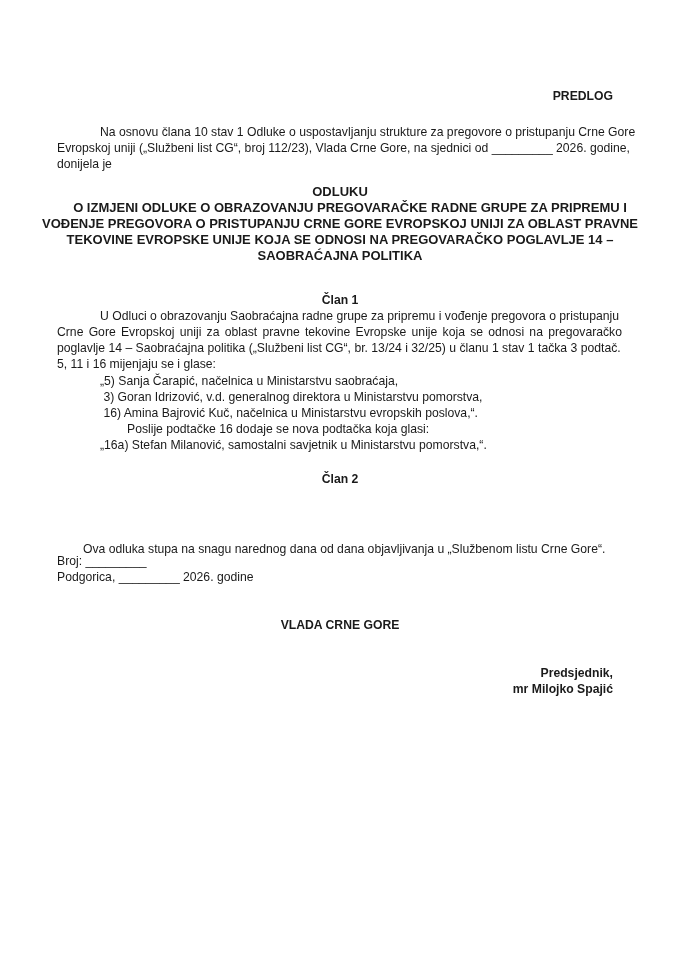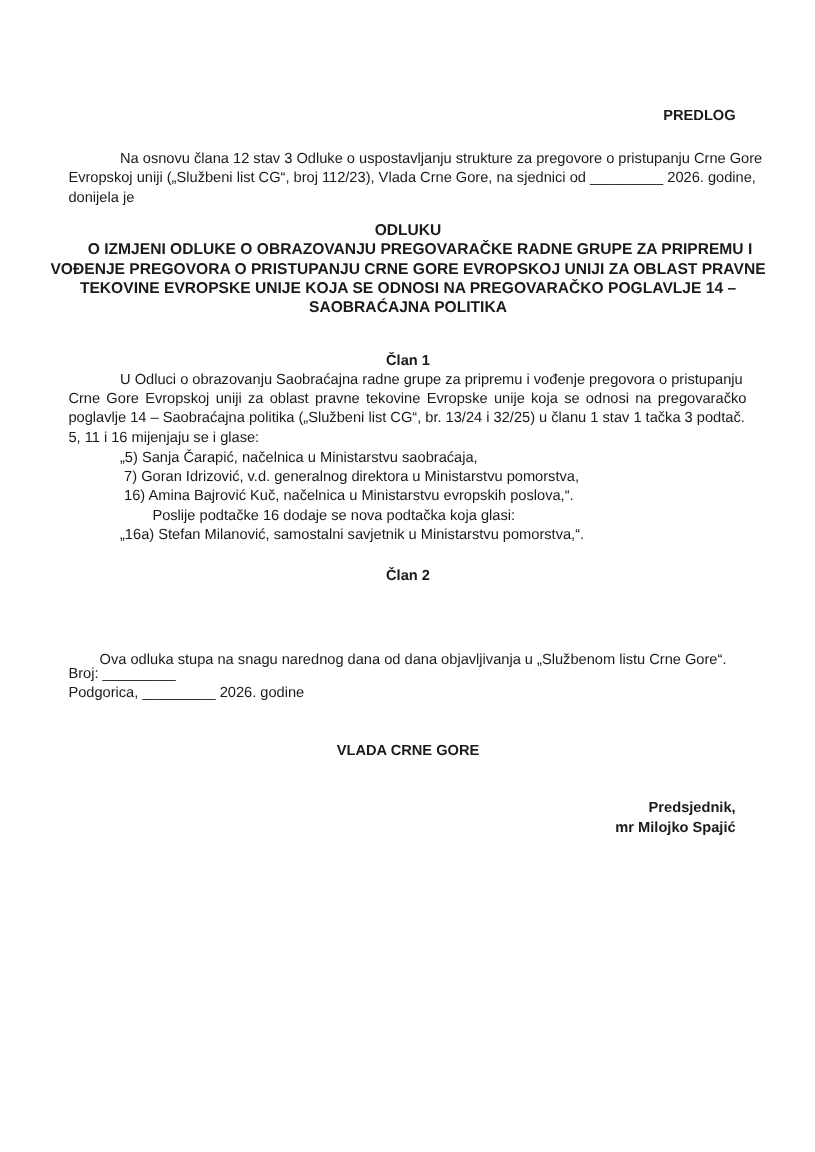--- a/index.html
+++ b/index.html
@@ -56,42 +56,42 @@
     }
   </style>
 </head>
 <body>
 
 <div class="page">
 
   <div class="line bold right" style="top:88px; right:57px;">PREDLOG</div>
 
   <div>
-    <div class="line" style="top:124px; left:100px;">Na osnovu člana 12 stav 3 Odluke o uspostavljanju strukture za pregovore o pristupanju Crne Gore</div>
+    <div class="line" style="top:124px; left:100px;">Na osnovu člana 10 stav 1 Odluke o uspostavljanju strukture za pregovore o pristupanju Crne Gore</div>
     <div class="left-line" style="top:140px;">Evropskoj uniji („Službeni list CG“, broj 112/23), Vlada Crne Gore, na sjednici od _________ 2026. godine,</div>
     <div class="left-line" style="top:156px;">donijela je</div>
   </div>
 
   <div>
     <div class="title-block" style="top:184px;">ODLUKU</div>
     <div class="title-block" style="top:200px; left:50px;">O IZMJENI ODLUKE O OBRAZOVANJU PREGOVARAČKE RADNE GRUPE ZA PRIPREMU I</div>
     <div class="title-block" style="top:216px;">VOĐENJE PREGOVORA O PRISTUPANJU CRNE GORE EVROPSKOJ UNIJI ZA OBLAST PRAVNE</div>
     <div class="title-block" style="top:232px;">TEKOVINE EVROPSKE UNIJE KOJA SE ODNOSI NA PREGOVARAČKO POGLAVLJE 14 –</div>
     <div class="title-block" style="top:248px;">SAOBRAĆAJNA POLITIKA</div>
   </div>
 
   <div>
     <div class="abs bold center" style="top:292px; left:40px; width:600px;">Član 1</div>
     <div class="line" style="top:308px; left:100px;">U Odluci o obrazovanju Saobraćajna radne grupe za pripremu i vođenje pregovora o pristupanju</div>
     <div class="justify-line" style="top:324px; height:16px; overflow:hidden;">Crne Gore Evropskoj uniji za oblast pravne tekovine Evropske unije koja se odnosi na pregovaračko</div>
     <div class="left-line" style="top:340px;">poglavlje 14 – Saobraćajna politika („Službeni list CG“, br. 13/24 i 32/25) u članu 1 stav 1 tačka 3 podtač.</div>
     <div class="left-line" style="top:356px;">5, 11 i 16 mijenjaju se i glase:</div>
 
     <div class="indent-line" style="top:373px;">„5) Sanja Čarapić, načelnica u Ministarstvu saobraćaja,</div>
-    <div class="indent-line" style="top:389px; white-space:pre;"> 7) Goran Idrizović, v.d. generalnog direktora u Ministarstvu pomorstva,</div>
+    <div class="indent-line" style="top:389px; white-space:pre;"> 3) Goran Idrizović, v.d. generalnog direktora u Ministarstvu pomorstva,</div>
     <div class="indent-line" style="top:405px; white-space:pre;"> 16) Amina Bajrović Kuč, načelnica u Ministarstvu evropskih poslova,“.</div>
     <div class="indent-line" style="top:421px;margin-left:27px;">Poslije podtačke 16 dodaje se nova podtačka koja glasi:</div>
     <div class="indent-line" style="top:437px;">„16a) Stefan Milanović, samostalni savjetnik u Ministarstvu pomorstva,“.</div>
   </div>
 
   <div>
     <div class="abs bold center" style="top:471px; left:40px; width:600px;">Član 2</div>
     <div class="line" style="top:503px; left:83px;margin-top:38px;">Ova odluka stupa na snagu narednog dana od dana objavljivanja u „Službenom listu Crne Gore“.</div>
   </div>
 

